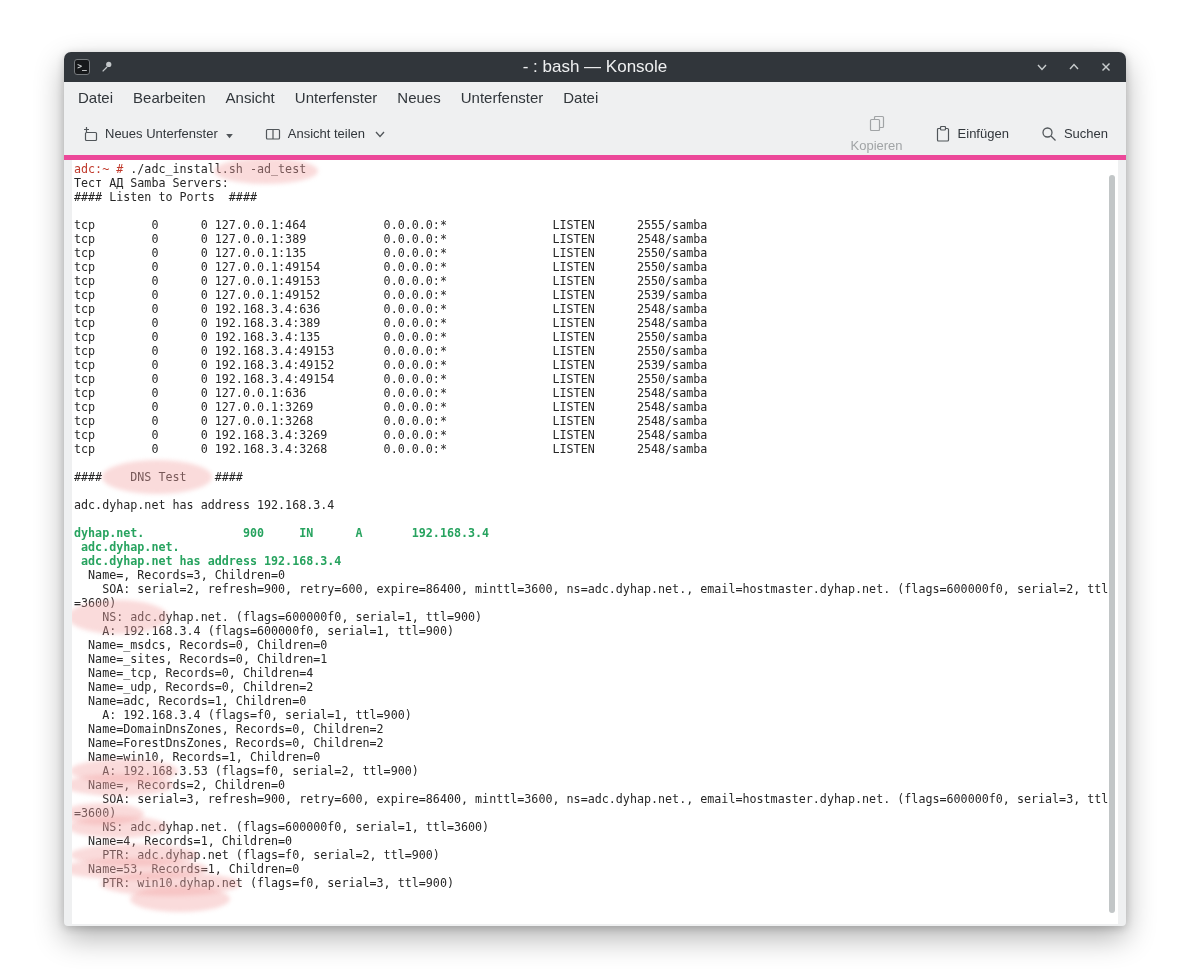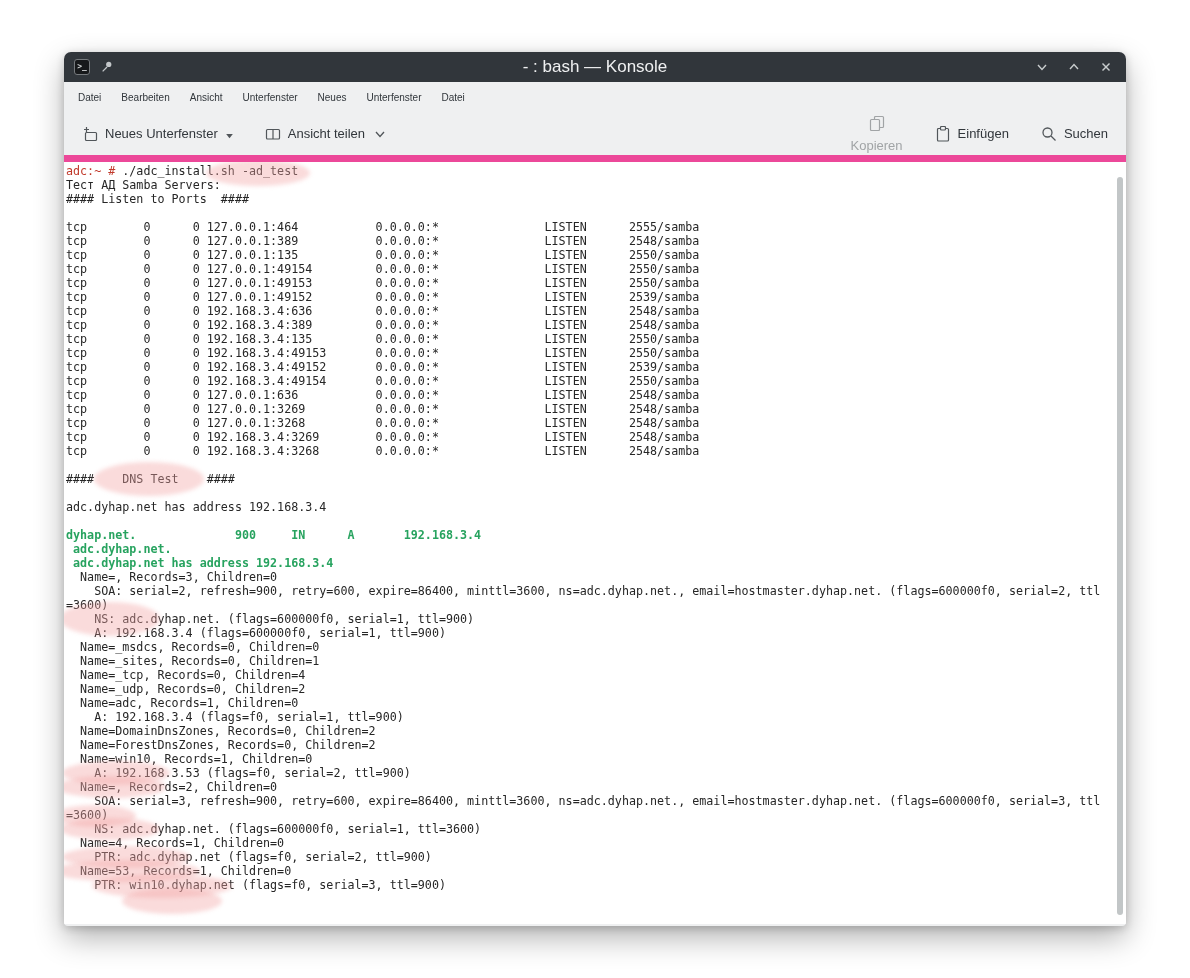--- a/index.html
+++ b/index.html
@@ -30,42 +30,42 @@
   }
   .titlebar-title{
     position:absolute;left:0;right:0;text-align:center;
     color:var(--titlebar-fg,#eff0f1);font-size:17px;z-index:1;
   }
   .controls{margin-left:auto;display:flex;align-items:center;gap:16px;margin-right:12px;z-index:2;}
   .ctrl{display:flex;align-items:center;justify-content:center;width:16px;height:16px;}
   
   .menubar{
     height:30px;flex:none;display:flex;align-items:center;
-    padding-left:4px;font-size:10px;color:var(--chrome-fg,#31363b);
+    padding-left:4px;font-size:15px;color:var(--chrome-fg,#31363b);
   }
   .menu-item{padding:5px 10px;border-radius:3px;cursor:default;}
   
   .toolbar{
     height:43px;flex:none;display:flex;align-items:center;
     padding:0 10px;font-size:13px;color:var(--chrome-fg,#31363b);
-    border-bottom:7px solid #ec4899;
+    border-bottom:5px solid #ec4899;
   }
   .tb-btn{
     display:flex;align-items:center;gap:7px;padding:6px 8px;
     background:none;border:none;font:inherit;color:inherit;border-radius:4px;
   }
   .tb-btn.disabled{color:var(--disabled-fg,#a1a4a6);flex-direction:column;}
   .tb-btn.disabled svg *{stroke:var(--disabled-fg,#a1a4a6);}
   .tb-spacer{flex:1;}
   .mini-arrow{align-self:flex-end;margin:0 0 3px 1px;display:flex;}
   .tb-gap{width:16px;}
   
   .terminal{
     flex:1;position:relative;overflow:hidden;
-    margin:0 0 2px;background:var(--terminal-bg,#ffffff);
+    margin:0 8px 2px;background:var(--terminal-bg,#ffffff);
   }
   .term-output{
     font-family:"DejaVu Sans Mono",monospace;
     font-size:11.7px;line-height:14px;white-space:pre;
     color:var(--terminal-fg,#262626);
     padding:2px 0 0 2px;
   }
   .term-line{height:14px;}
   .seg-fg{color:var(--terminal-fg,#262626);}
   .seg-red{color:var(--prompt-red,#c0392b);}

